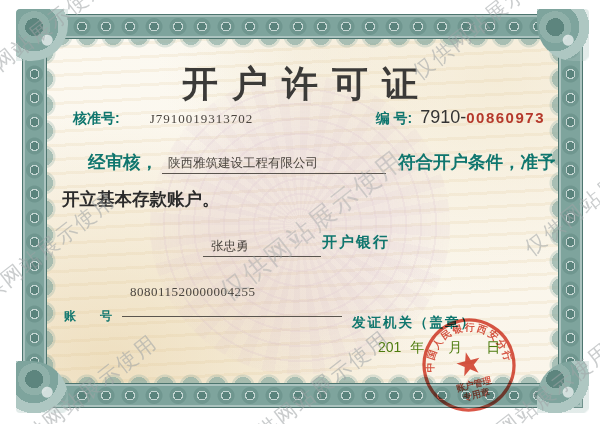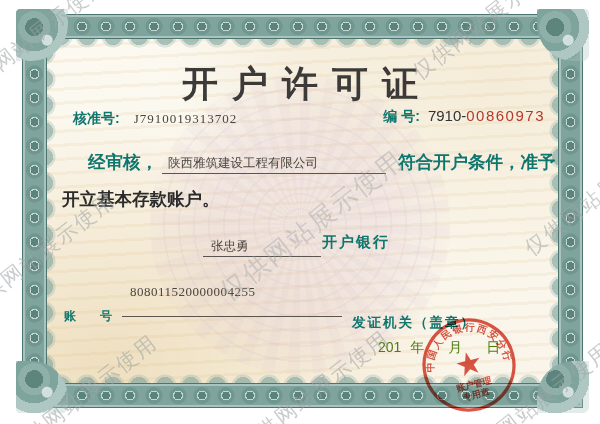--- a/index.html
+++ b/index.html
@@ -60,25 +60,25 @@
   .content{position:absolute;inset:0;z-index:3;color:#2b2b2b;}
   .title{position:absolute;top:60px;left:0;width:100%;text-align:center;
       font-family:"Liberation Serif","DejaVu Serif",serif;font-weight:700;
       font-size:36px;letter-spacing:14px;color:#3b3a38;text-indent:14px;}
   .row{position:absolute;white-space:nowrap;}
   .lbl{font-weight:700;color:#0f766e;}
   .val{font-family:"Liberation Serif","DejaVu Serif",serif;color:#4a453f;}
   .uline{display:inline-block;border-bottom:1px solid #5a554e;}
 
   .approval{left:73px;top:110px;font-size:14px;}
-  .approval .val{font-size:13px;margin-left:14px;letter-spacing:1px;text-align:center;}
+  .approval .val{font-size:13px;margin-left:30px;letter-spacing:1px;text-align:center;}
 
   .serial{right:55px;top:107px;font-size:14px;}
-  .serial .prefix{font-weight:400;color:#333;font-size:15px;margin-left:8px;}
-  .serial .red{color:#b5382b;font-size:15px;font-weight:400;letter-spacing:1.5px;}
+  .serial .prefix{font-weight:400;color:#333;font-size:18px;margin-left:8px;}
+  .serial .red{color:#b5382b;font-size:15px;font-weight:700;letter-spacing:1.5px;}
 
   .line1{left:88px;top:150px;display:flex;align-items:flex-end;}
   .line1 .lbl{font-size:17.5px;}
   .line1 .company{width:218px;font-size:12.5px;padding-left:6px;padding-bottom:1px;margin:0 4px;}
   .line1 .suffix{margin-left:8px;}
   .line2{left:62px;top:187px;font-size:17.5px;font-weight:700;}
 
   .legal-label{left:64px;top:233px;font-size:14.5px;font-weight:700;}
   .legal-name{left:203px;top:238px;width:110px;font-size:12.5px;padding-left:8px;padding-bottom:1px;}
   .bank-label{left:322px;top:233px;font-size:15px;font-weight:700;letter-spacing:2px;}

